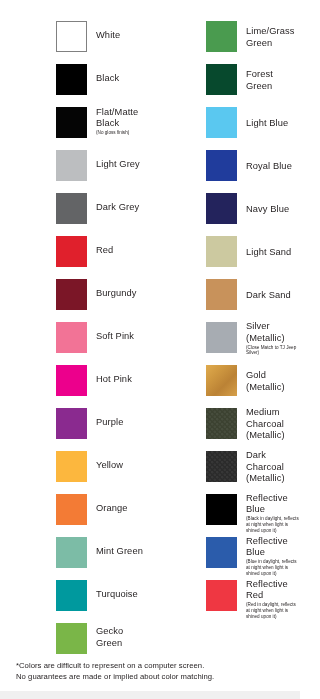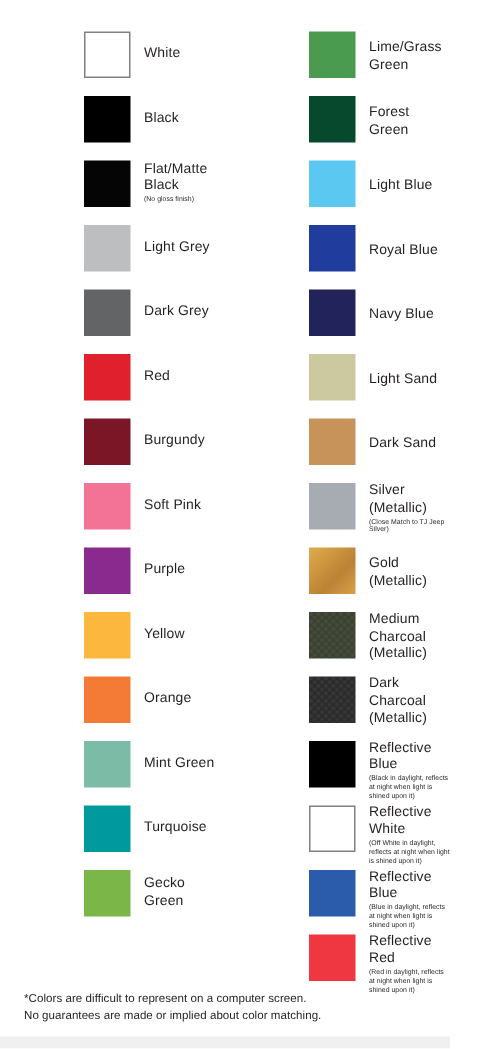--- a/index.html
+++ b/index.html
@@ -161,20 +161,26 @@
             <div class="label">Burgundy</div>
           </div>
         </div>
         <div class="swatch-row">
           <div class="swatch" style="background: rgb(242, 115, 150);"></div>
           <div class="labels">
             <div class="label">Soft Pink</div>
           </div>
         </div>
         <div class="swatch-row">
+          <div class="swatch" style="background: rgb(236, 0, 140);"></div>
+          <div class="labels">
+            <div class="label">Hot Pink</div>
+          </div>
+        </div>
+        <div class="swatch-row">
           <div class="swatch" style="background: rgb(138, 42, 143);"></div>
           <div class="labels">
             <div class="label">Purple</div>
           </div>
         </div>
         <div class="swatch-row">
           <div class="swatch" style="background: rgb(252, 183, 62);"></div>
           <div class="labels">
             <div class="label">Yellow</div>
           </div>
@@ -272,27 +278,20 @@
           <div class="labels">
             <div class="label">Dark Charcoal
 (Metallic)</div>
           </div>
         </div>
         <div class="swatch-row">
           <div class="swatch" style="background: rgb(0, 0, 0);"></div>
           <div class="labels">
             <div class="label">Reflective Blue</div>
             <div class="sublabel">(Black in daylight, reflects at night when light is shined upon it)</div>
-          </div>
-        </div>
-        <div class="swatch-row">
-          <div class="swatch bordered" style="background: rgb(255, 255, 255);"></div>
-          <div class="labels">
-            <div class="label">Reflective White</div>
-            <div class="sublabel">(Off White in daylight, reflects at night when light is shined upon it)</div>
           </div>
         </div>
         <div class="swatch-row">
           <div class="swatch" style="background: rgb(43, 92, 171);"></div>
           <div class="labels">
             <div class="label">Reflective Blue</div>
             <div class="sublabel">(Blue in daylight, reflects at night when light is shined upon it)</div>
           </div>
         </div>
         <div class="swatch-row">

